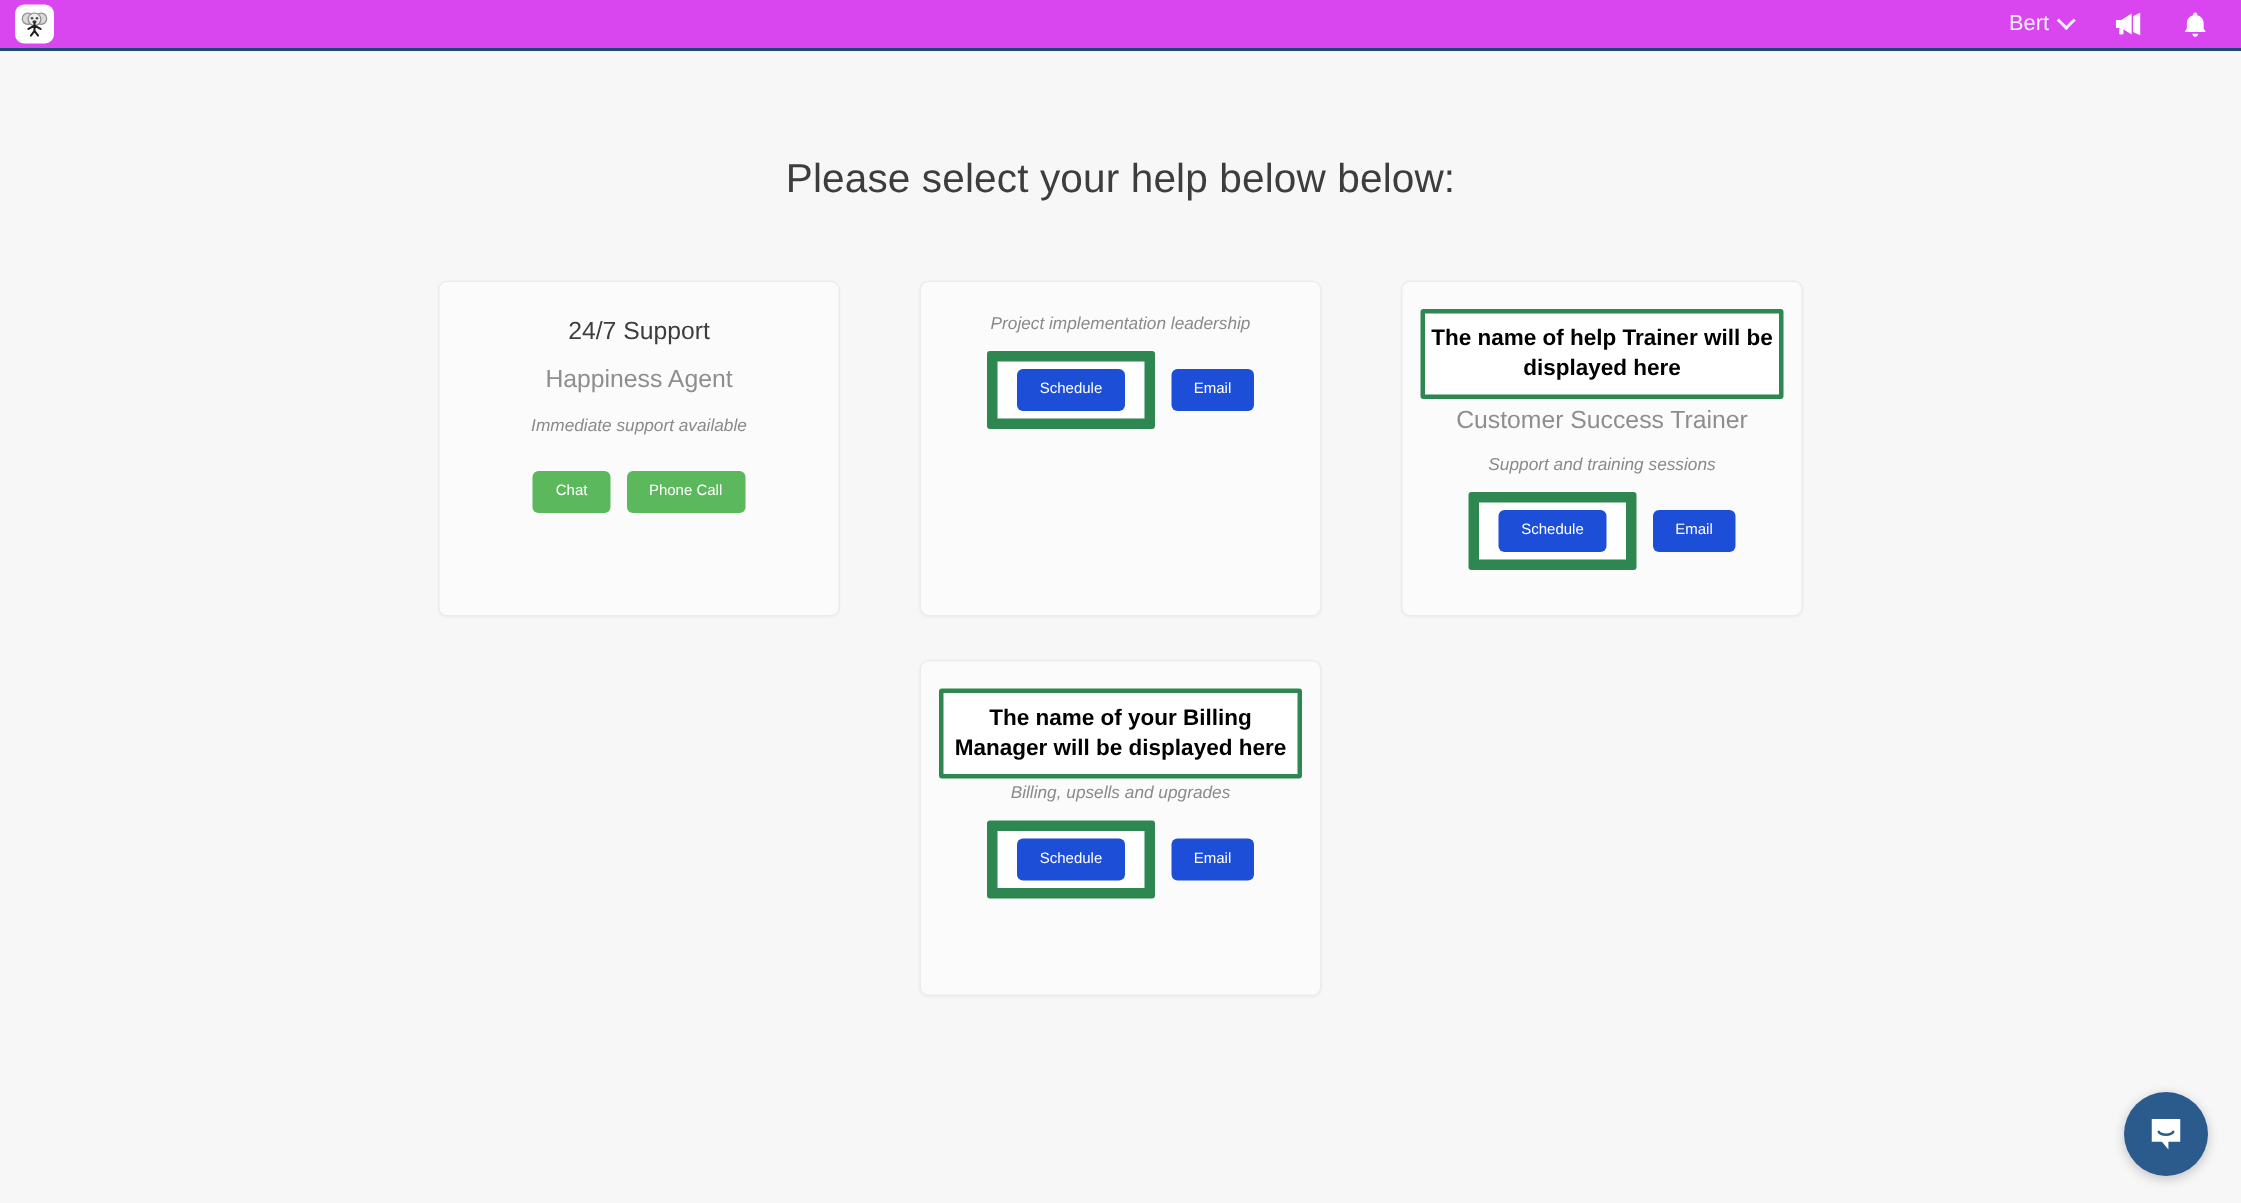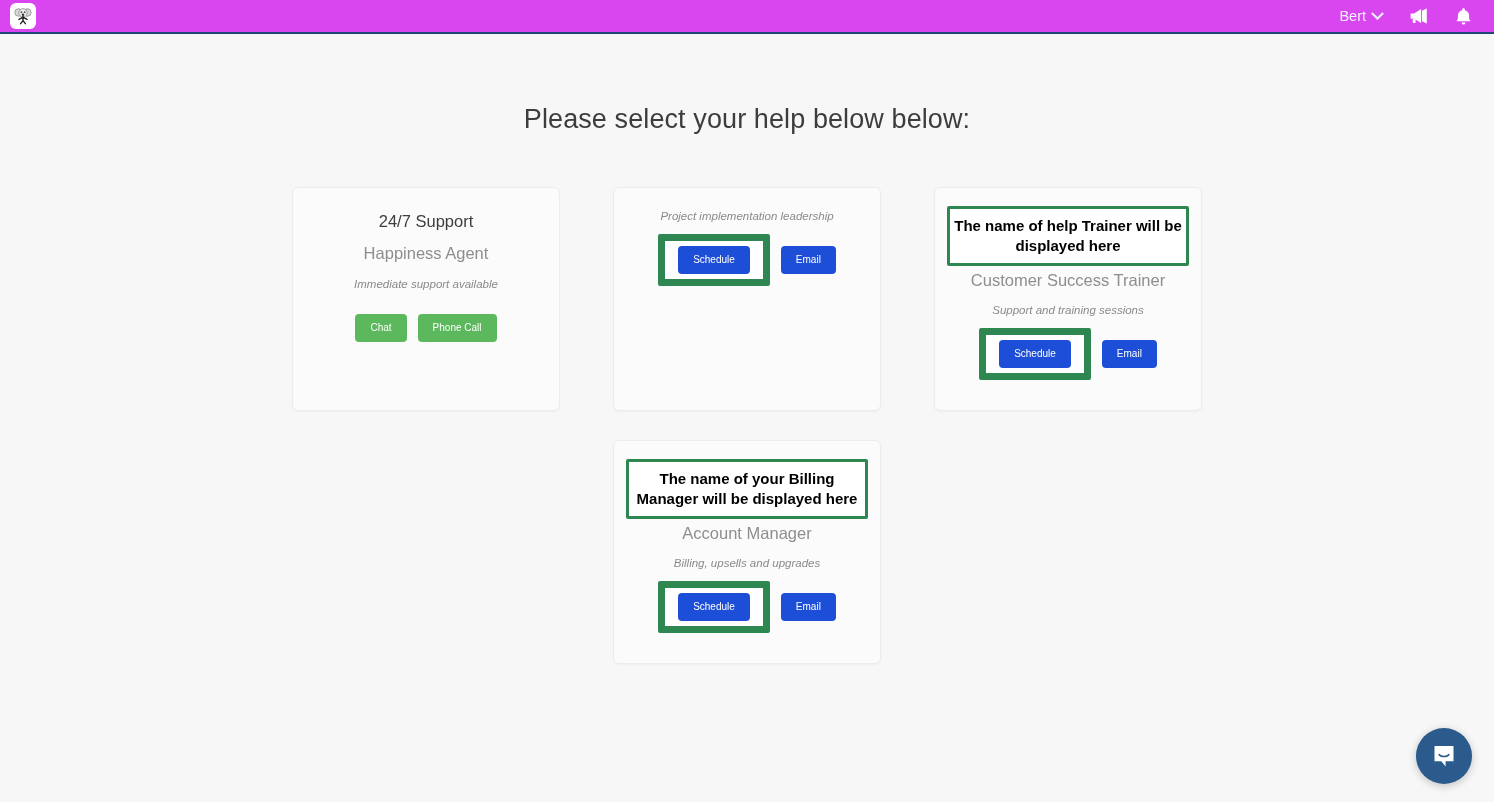--- a/index.html
+++ b/index.html
@@ -245,21 +245,20 @@
   </div>
 
 </div>
 
 <div class="cards-row second">
 
   <div class="card placeholder"></div>
 
   <div class="card">
     <p class="card-name highlighted">The name of your Billing Manager will be displayed here</p>
-    <p class="card-role">Account Manager</p>
     <p class="card-desc">Billing, upsells and upgrades</p>
     <div class="btn-row">
       <span class="btn-wrap-highlight">
         <button class="btn btn-blue">Schedule</button>
       </span>
       <button class="btn btn-blue">Email</button>
     </div>
   </div>
 
   <div class="card placeholder"></div>

